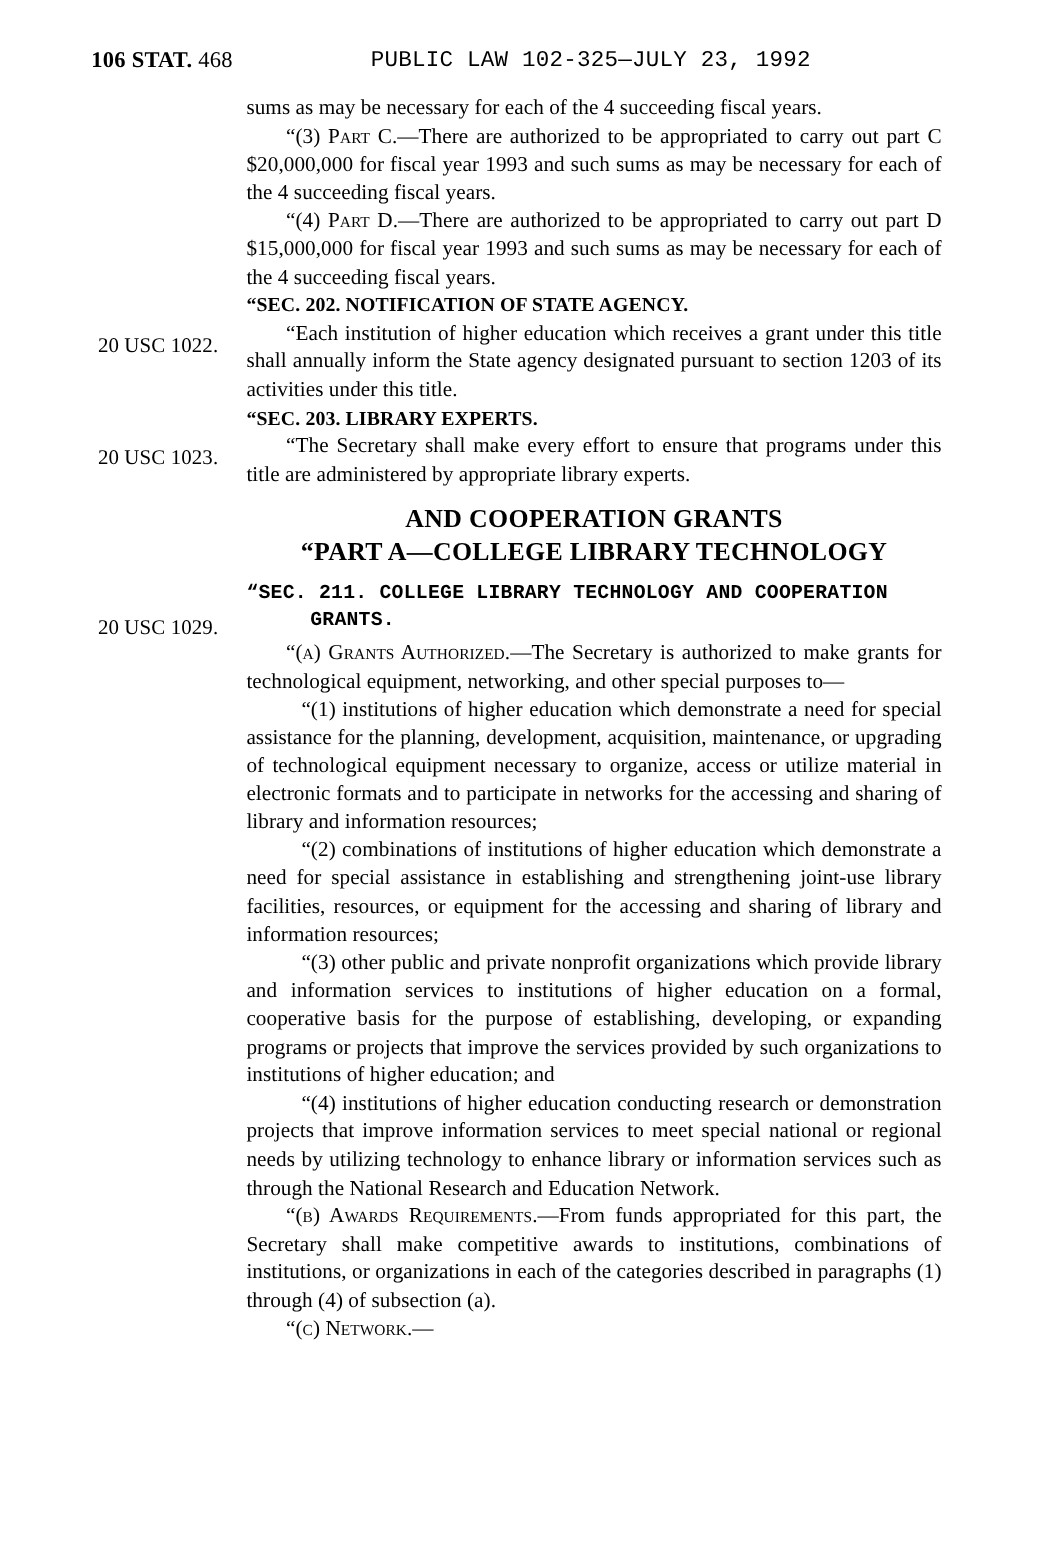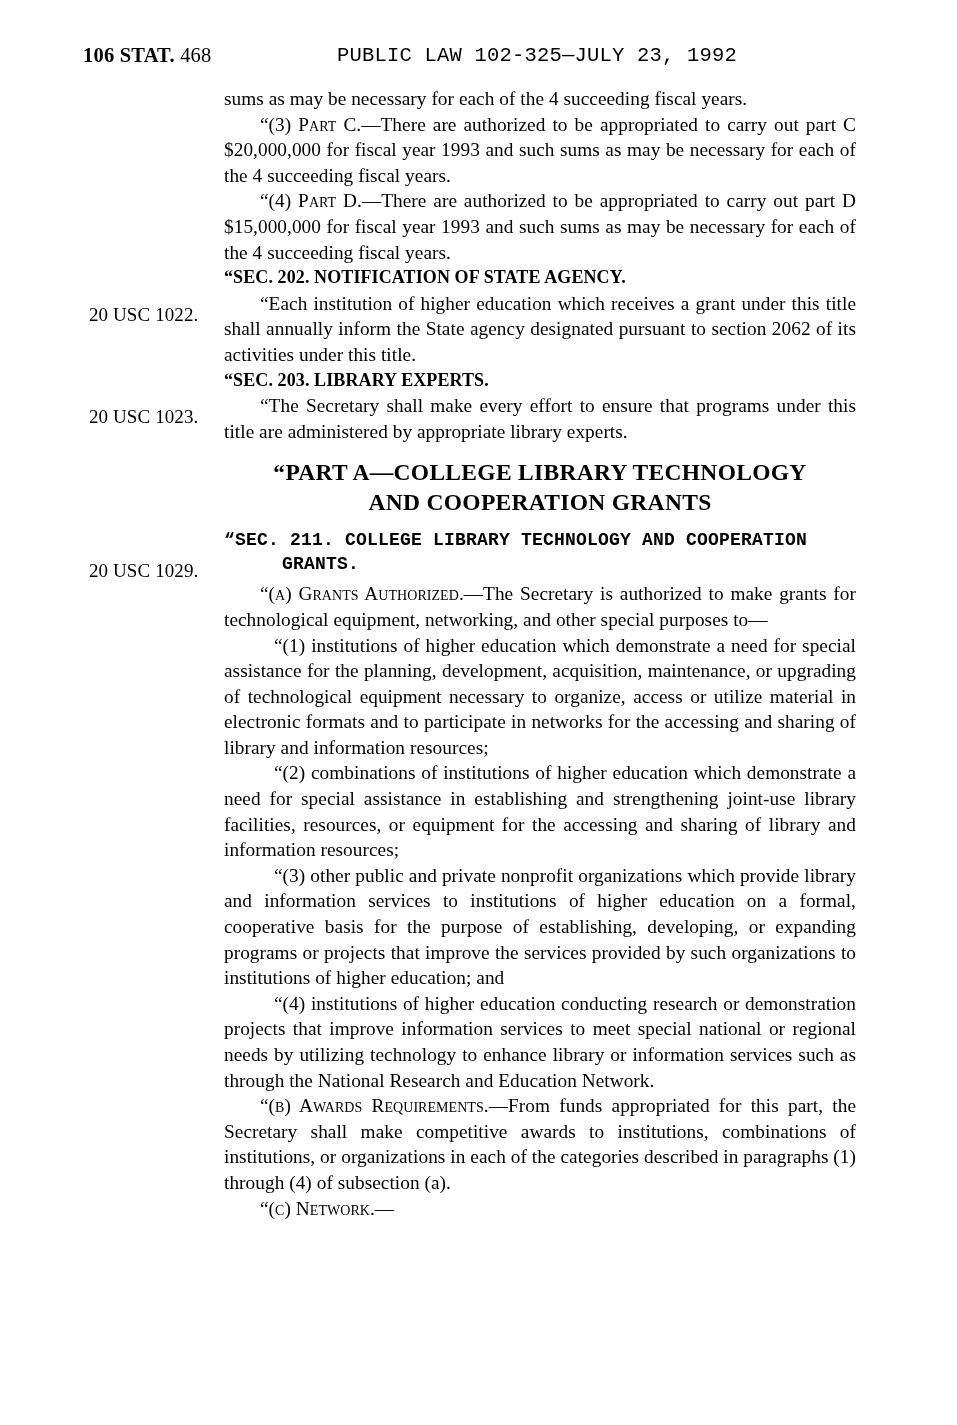--- a/index.html
+++ b/index.html
@@ -143,29 +143,29 @@
   <div class="col">
 
     <p class="noind">sums as may be necessary for each of the 4 succeeding fiscal years.</p>
 
     <p class="ind"><span class="sc">“(3) Part C.</span><span>—There are authorized to be appropriated to carry out part C $20,000,000 for fiscal year 1993 and such sums as may be necessary for each of the 4 succeeding fiscal years.</span></p>
 
     <p class="ind"><span class="sc">“(4) Part D.</span><span>—There are authorized to be appropriated to carry out part D $15,000,000 for fiscal year 1993 and such sums as may be necessary for each of the 4 succeeding fiscal years.</span></p>
 
     <p class="sechead">“SEC. 202. NOTIFICATION OF STATE AGENCY.</p>
 
-    <p class="ind">“Each institution of higher education which receives a grant under this title shall annually inform the State agency designated pursuant to section 2062 of its activities under this title.</p>
+    <p class="ind">“Each institution of higher education which receives a grant under this title shall annually inform the State agency designated pursuant to section 1203 of its activities under this title.</p>
 
     <p class="sechead">“SEC. 203. LIBRARY EXPERTS.</p>
 
     <p class="ind">“The Secretary shall make every effort to ensure that programs under this title are administered by appropriate library experts.</p>
 
     <div class="parthead">
+      <span class="l2">AND COOPERATION GRANTS</span>
       <span class="l2">“PART A—COLLEGE LIBRARY TECHNOLOGY</span>
-      <span class="l2">AND COOPERATION GRANTS</span>
     </div>
 
     <div class="sechead-wrap">
       <div class="sechead-2">
         <span>“SEC.  211.  COLLEGE  LIBRARY  TECHNOLOGY  AND  COOPERATION</span>
         <span class="cont">GRANTS.</span>
       </div>
     </div>
 
     <div class="gap-s"></div>

